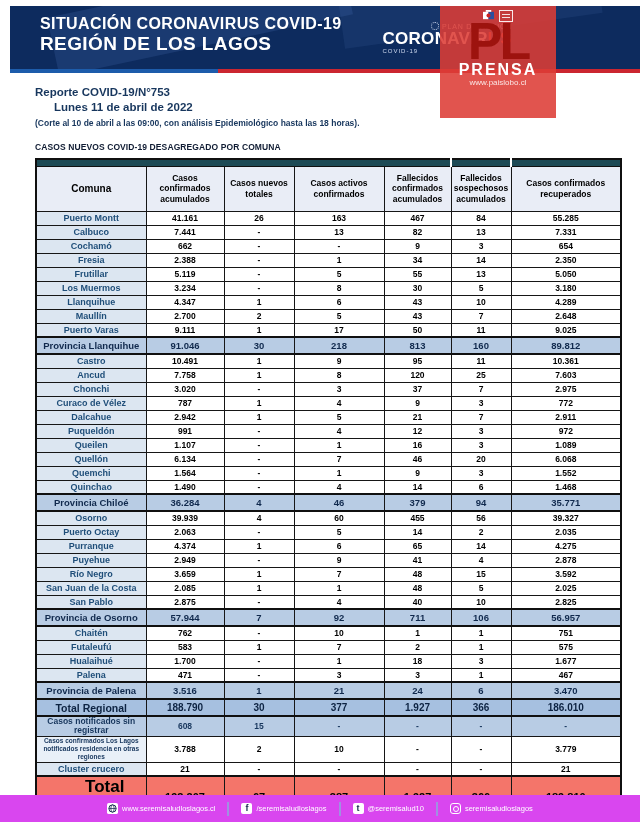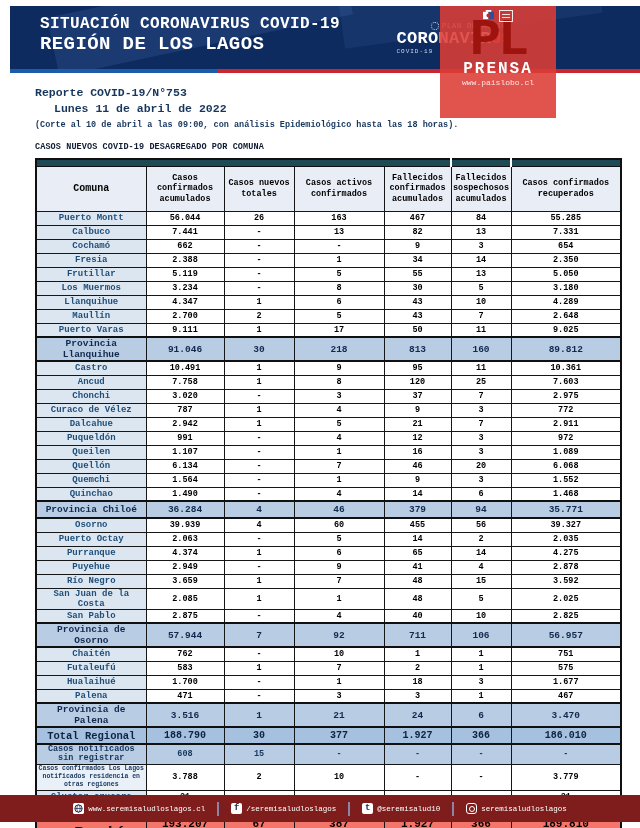--- a/index.html
+++ b/index.html
@@ -1,18 +1,18 @@
 <!DOCTYPE html>
 <html><head>
 <meta charset="utf-8">
 <style>
   * { margin:0; padding:0; box-sizing:border-box; }
   html,body { width:640px; height:828px; background:#fff; overflow:hidden;
               font-family:"Liberation Sans", sans-serif; }
-  .page { position:relative; width:556px; height:828px; background:#fff;font-family:Liberation Mono, monospace; }
+  .page { position:relative; width:556px; height:828px; background:#fff; }
 
   
   .banner { position:absolute; left:10px; top:6px; width:630px; height:63px;
             background:#0d2b5e; overflow:hidden; }
   .banner .streak1 { position:absolute; left:40px; top:-20px; width:300px; height:60px;
             background:rgba(90,130,200,0.18); transform:rotate(-12deg); }
   .banner .streak2 { position:absolute; left:330px; top:-30px; width:260px; height:55px;
             background:rgba(90,130,200,0.12); transform:rotate(-8deg); }
   .banner-title { position:absolute; left:30px; top:9px; color:#fff; }
   .banner-title .l1 { font-size:16px; font-weight:600; letter-spacing:0.4px; }
@@ -89,21 +89,21 @@
 
   tr.cluster td { height:14px; background:#fff; font-size:8.5px; font-weight:700; color:#000; }
   tr.cluster td.lbl { background:#dce6f1; color:#1f4e79; font-weight:600; font-size:9px; }
 
   tr.total_red td { height:19px; background:#f4756a; color:#000; font-weight:800;
             font-size:11px; border-top:2px solid #101010; }
   tr.total_red td.lbl { font-size:17px;padding-left:28px; }
 
   
   .footer { position:absolute; left:0; bottom:6px; width:640px; height:27px;
-            background:#7f1d1d; display:flex; align-items:center; justify-content:center;
+            background:#d946ef; display:flex; align-items:center; justify-content:center;
             gap:12px; }
   .f-item { display:flex; align-items:center; gap:4px; color:#fff; font-size:7.5px; }
   .f-sep { width:2px; height:14px; background:rgba(140,170,220,0.75); }
   .icon-sq { width:11px; height:11px; background:#fff; border-radius:2px; color:#13274e;
             font-weight:800; font-size:9px; line-height:11px; text-align:center;
             display:inline-block; }
   .icon-out { width:11px; height:11px; border:1.5px solid #fff; border-radius:3px;
             position:relative; display:inline-block; background:transparent; }
   .icon-out:before { content:""; position:absolute; left:2px; top:2px; width:4px; height:4px;
             border:1.2px solid #fff; border-radius:50%; }
@@ -178,21 +178,21 @@
           <th>Comuna</th>
           <th>Casos confirmados acumulados</th>
           <th>Casos nuevos totales</th>
           <th>Casos activos confirmados</th>
           <th>Fallecidos confirmados acumulados</th>
           <th>Fallecidos sospechosos acumulados</th>
           <th>Casos confirmados recuperados</th>
         </tr>
         <tr class="data">
           <td class="lbl">Puerto Montt</td>
-          <td>56.044</td>
+          <td>41.161</td>
           <td>26</td>
           <td>163</td>
           <td>467</td>
           <td>84</td>
           <td>55.285</td>
         </tr>
         <tr class="data">
           <td class="lbl">Calbuco</td>
           <td>7.441</td>
           <td>-</td>

